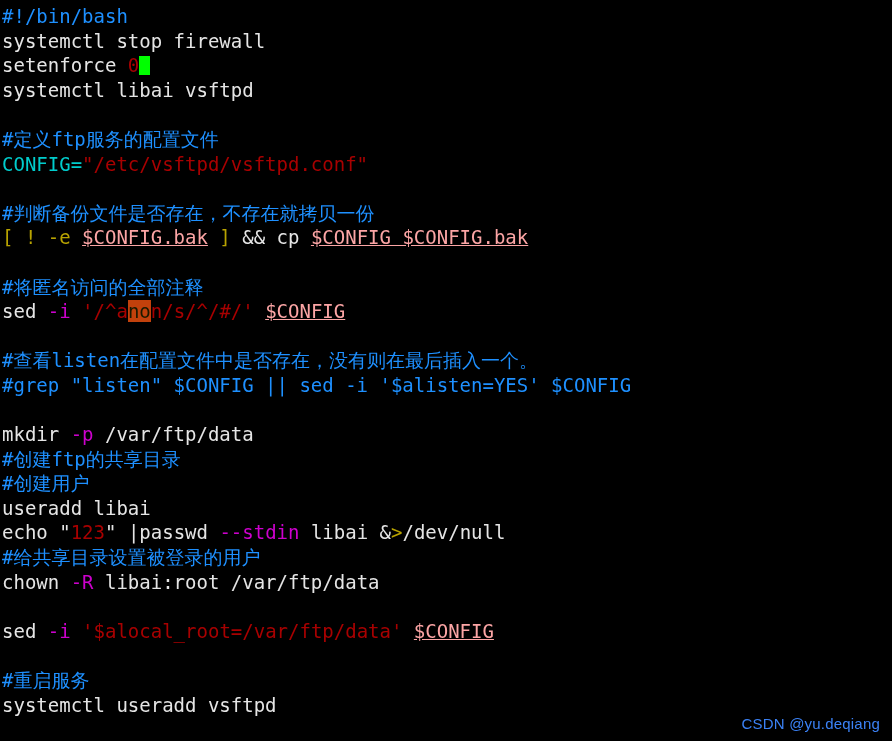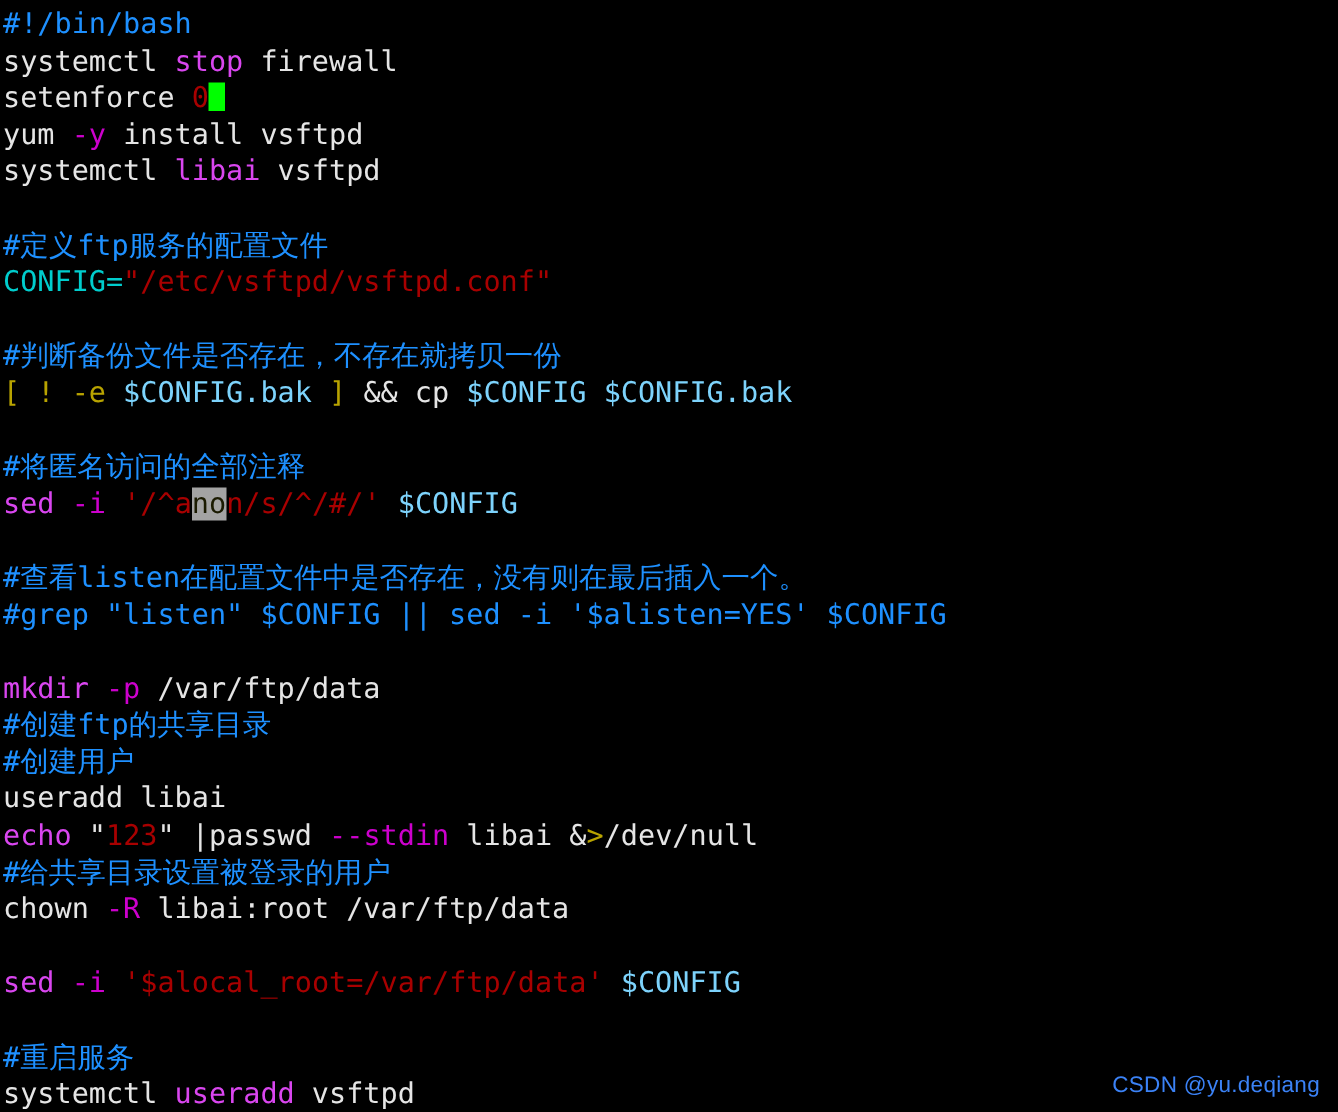--- a/index.html
+++ b/index.html
@@ -32,31 +32,31 @@
     white-space: pre;
     font-size: 19px;
     letter-spacing: 0px;
   }
 
   .line.blank { }
 
   
   .t-default  { color: #e5e5e5; text-align: right; }
   .t-comment  { color: #1e90ff; }
-  .t-keyword  { color: #d946ef; }        
+  .t-keyword  { color: #e5e5e5; }        
   .t-ident    { color: #00cdcd; margin-top: 28px; }        
   .t-string   { color: #a80000; }        
-  .t-var      { color: #7dd3fc; }        
+  .t-var      { color: #fca5a5; text-decoration: underline; }        
   .t-opt      { color: #cd00cd; }        
   .t-bracket  { color: #b8a300; }
   .t-redir    { color: #b8a300; }
 
   
   .hl-match {
-    background: #a3a3a3;
+    background: #c2410c;
     color: #1a1a00;
   }
 
   
   .cursor-block {
     display: inline-block;
     width: 11px;
     height: 19px;
     background: #00ff00;
     vertical-align: -3px;
@@ -74,21 +74,20 @@
   }
 </style>
 </head>
 <body>
 
 <div id="editor">
   <div id="code-lines">
       <div class="line"><span class="t-comment">#!/bin/bash</span></div>
       <div class="line"><span class="t-default">systemctl </span><span class="t-keyword">stop</span><span class="t-default"> firewall</span></div>
       <div class="line"><span class="t-default">setenforce </span><span class="t-string">0</span><span class="cursor-block"></span></div>
-      <div class="line"><span class="t-default">yum </span><span class="t-opt">-y</span><span class="t-default"> install vsftpd</span></div>
       <div class="line"><span class="t-default">systemctl </span><span class="t-keyword">libai</span><span class="t-default"> vsftpd</span></div>
       <div class="line blank">&nbsp;</div>
       <div class="line"><span class="t-comment">#定义ftp服务的配置文件</span></div>
       <div class="line"><span class="t-ident">CONFIG=</span><span class="t-string">"/etc/vsftpd/vsftpd.conf"</span></div>
       <div class="line blank">&nbsp;</div>
       <div class="line"><span class="t-comment">#判断备份文件是否存在，不存在就拷贝一份</span></div>
       <div class="line"><span class="t-bracket">[ ! -e </span><span class="t-var">$CONFIG.bak</span><span class="t-bracket"> ]</span><span class="t-default"> &amp;&amp; </span><span class="t-default">cp </span><span class="t-var">$CONFIG $CONFIG.bak</span></div>
       <div class="line blank">&nbsp;</div>
       <div class="line"><span class="t-comment">#将匿名访问的全部注释</span></div>
       <div class="line"><span class="t-keyword">sed </span><span class="t-opt">-i</span><span class="t-default"> </span><span class="t-string">'/^a</span><span class="hl-match">no</span><span class="t-string">n/s/^/#/'</span><span class="t-default"> </span><span class="t-var">$CONFIG</span></div>

